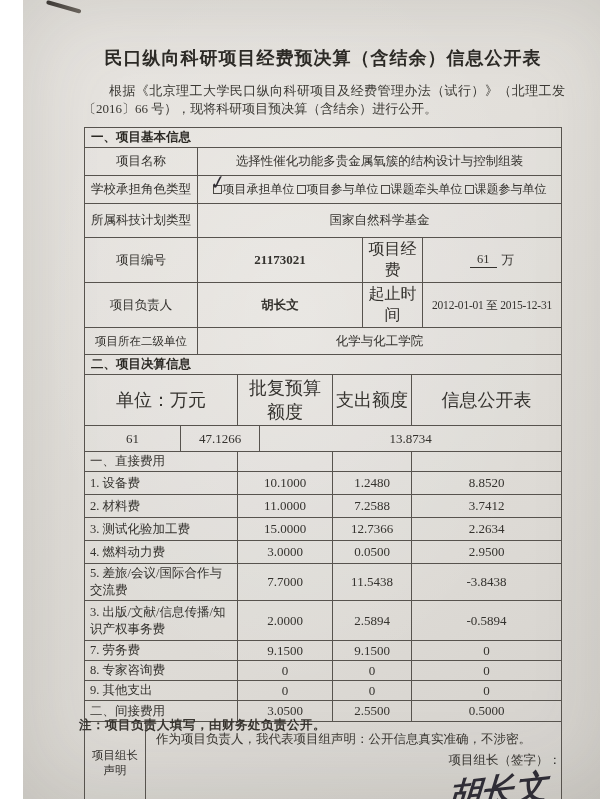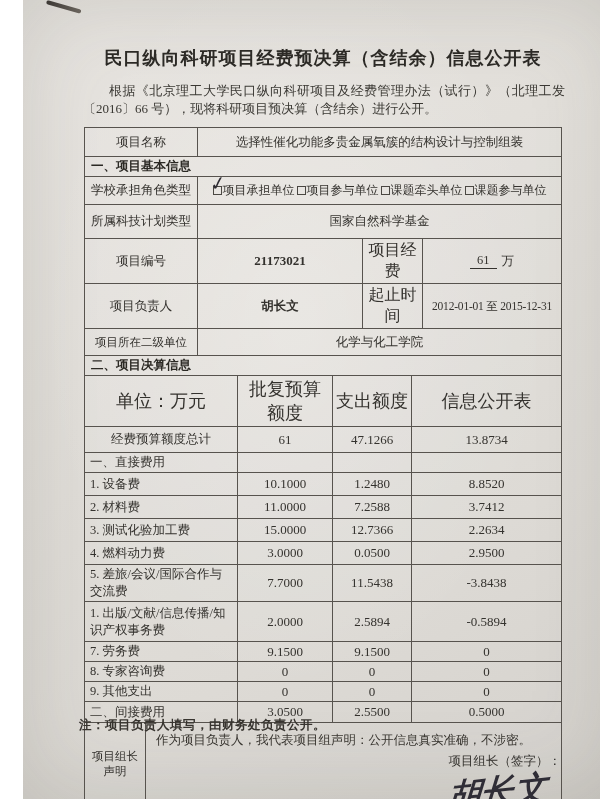--- a/index.html
+++ b/index.html
@@ -125,27 +125,27 @@
 <div class="photo">
   <div class="pen-mark"></div>
 
   <div class="paper-content">
 
     <div class="title">民口纵向科研项目经费预决算（含结余）信息公开表</div>
     <p class="intro">根据《北京理工大学民口纵向科研项目及经费管理办法（试行）》（北理工发〔2016〕66 号），现将科研项目预决算（含结余）进行公开。</p>
 
     <div class="tbl">
 
+      <div class="row sech h19">
+        <div class="cell flex1">一、项目基本信息</div>
+      </div>
+
       <div class="row h28">
         <div class="cell w-l cen">项目名称</div>
         <div class="cell flex1 cen">选择性催化功能多贵金属氧簇的结构设计与控制组装</div>
-      </div>
-
-      <div class="row sech h19">
-        <div class="cell flex1">一、项目基本信息</div>
       </div>
 
       <div class="row h28">
         <div class="cell w-l cen">学校承担角色类型</div>
         <div class="cell flex1 cen opts">
           <span class="opt">
               <span class="cb">
                 <span class="tick">✓</span>
               </span>
               <span>项目承担单位</span>
@@ -197,21 +197,20 @@
       </div>
 
       <div class="row h29 colhead">
         <div class="cell w1 cen">单位：万元</div>
         <div class="cell w2 cen">批复预算额度</div>
         <div class="cell w3 cen">支出额度</div>
         <div class="cell flex1 cen">信息公开表</div>
       </div>
 
       <div class="row h26">
-        <div class="cell w1 cen">经费预算额度总计</div>
         <div class="cell w2 num">61</div>
         <div class="cell w3 num">47.1266</div>
         <div class="cell flex1 num">13.8734</div>
       </div>
 
       <div class="row h16">
         <div class="cell w1 left">一、直接费用</div>
         <div class="cell w2 num"></div>
         <div class="cell w3 num"></div>
         <div class="cell flex1 num"></div>
@@ -246,21 +245,21 @@
       </div>
 
       <div class="row h36">
         <div class="cell w1 left">5.  差旅/会议/国际合作与交流费</div>
         <div class="cell w2 num">7.7000</div>
         <div class="cell w3 num">11.5438</div>
         <div class="cell flex1 num">-3.8438</div>
       </div>
 
       <div class="row h40">
-        <div class="cell w1 left">1.  出版/文献/信息传播/知识产权事务费</div>
+        <div class="cell w1 left">3.  出版/文献/信息传播/知识产权事务费</div>
         <div class="cell w2 num">2.0000</div>
         <div class="cell w3 num">2.5894</div>
         <div class="cell flex1 num">-0.5894</div>
       </div>
 
       <div class="row h20">
         <div class="cell w1 left">7.  劳务费</div>
         <div class="cell w2 num">9.1500</div>
         <div class="cell w3 num">9.1500</div>
         <div class="cell flex1 num">0</div>

